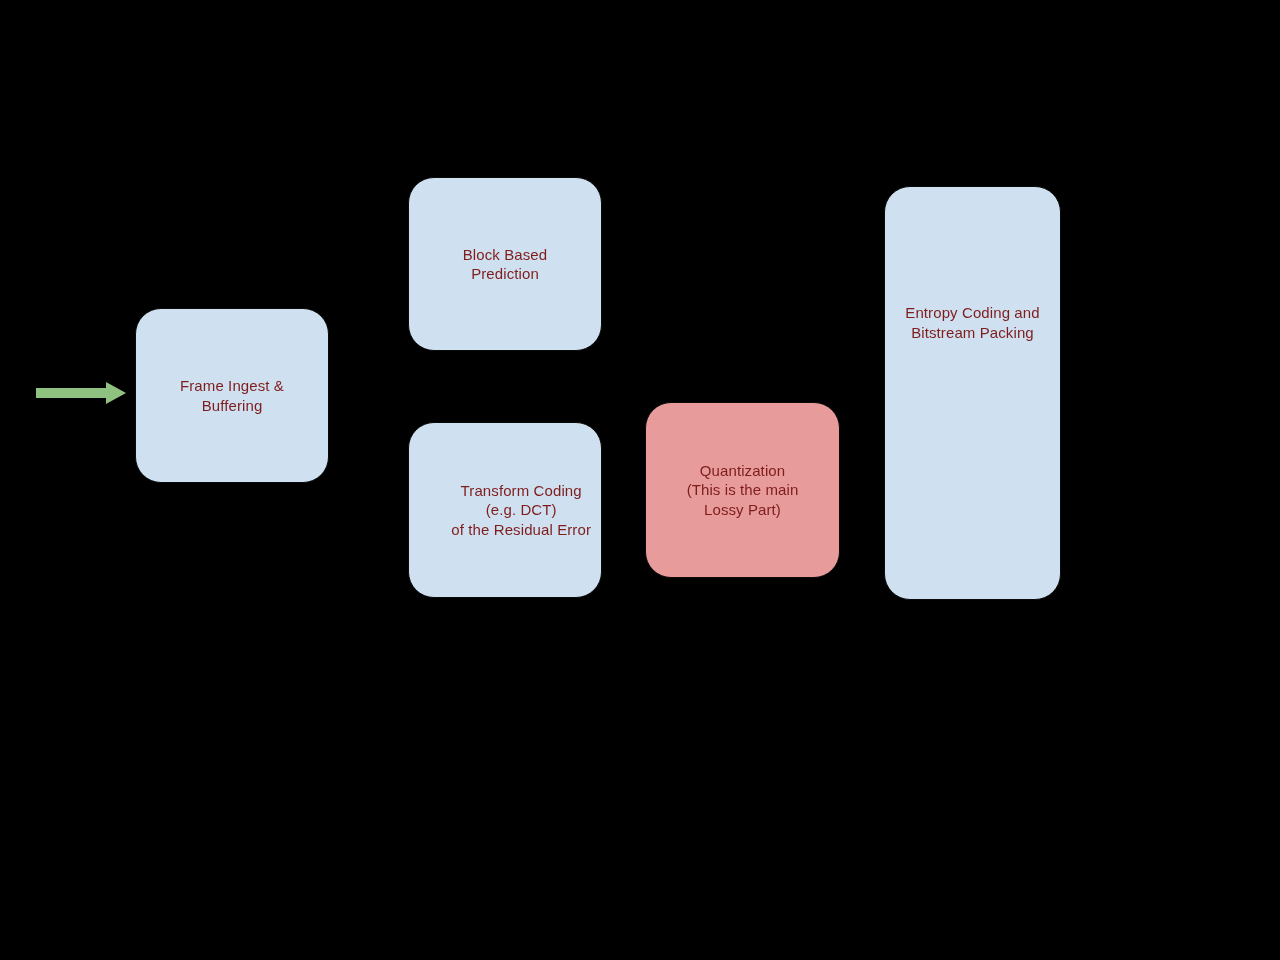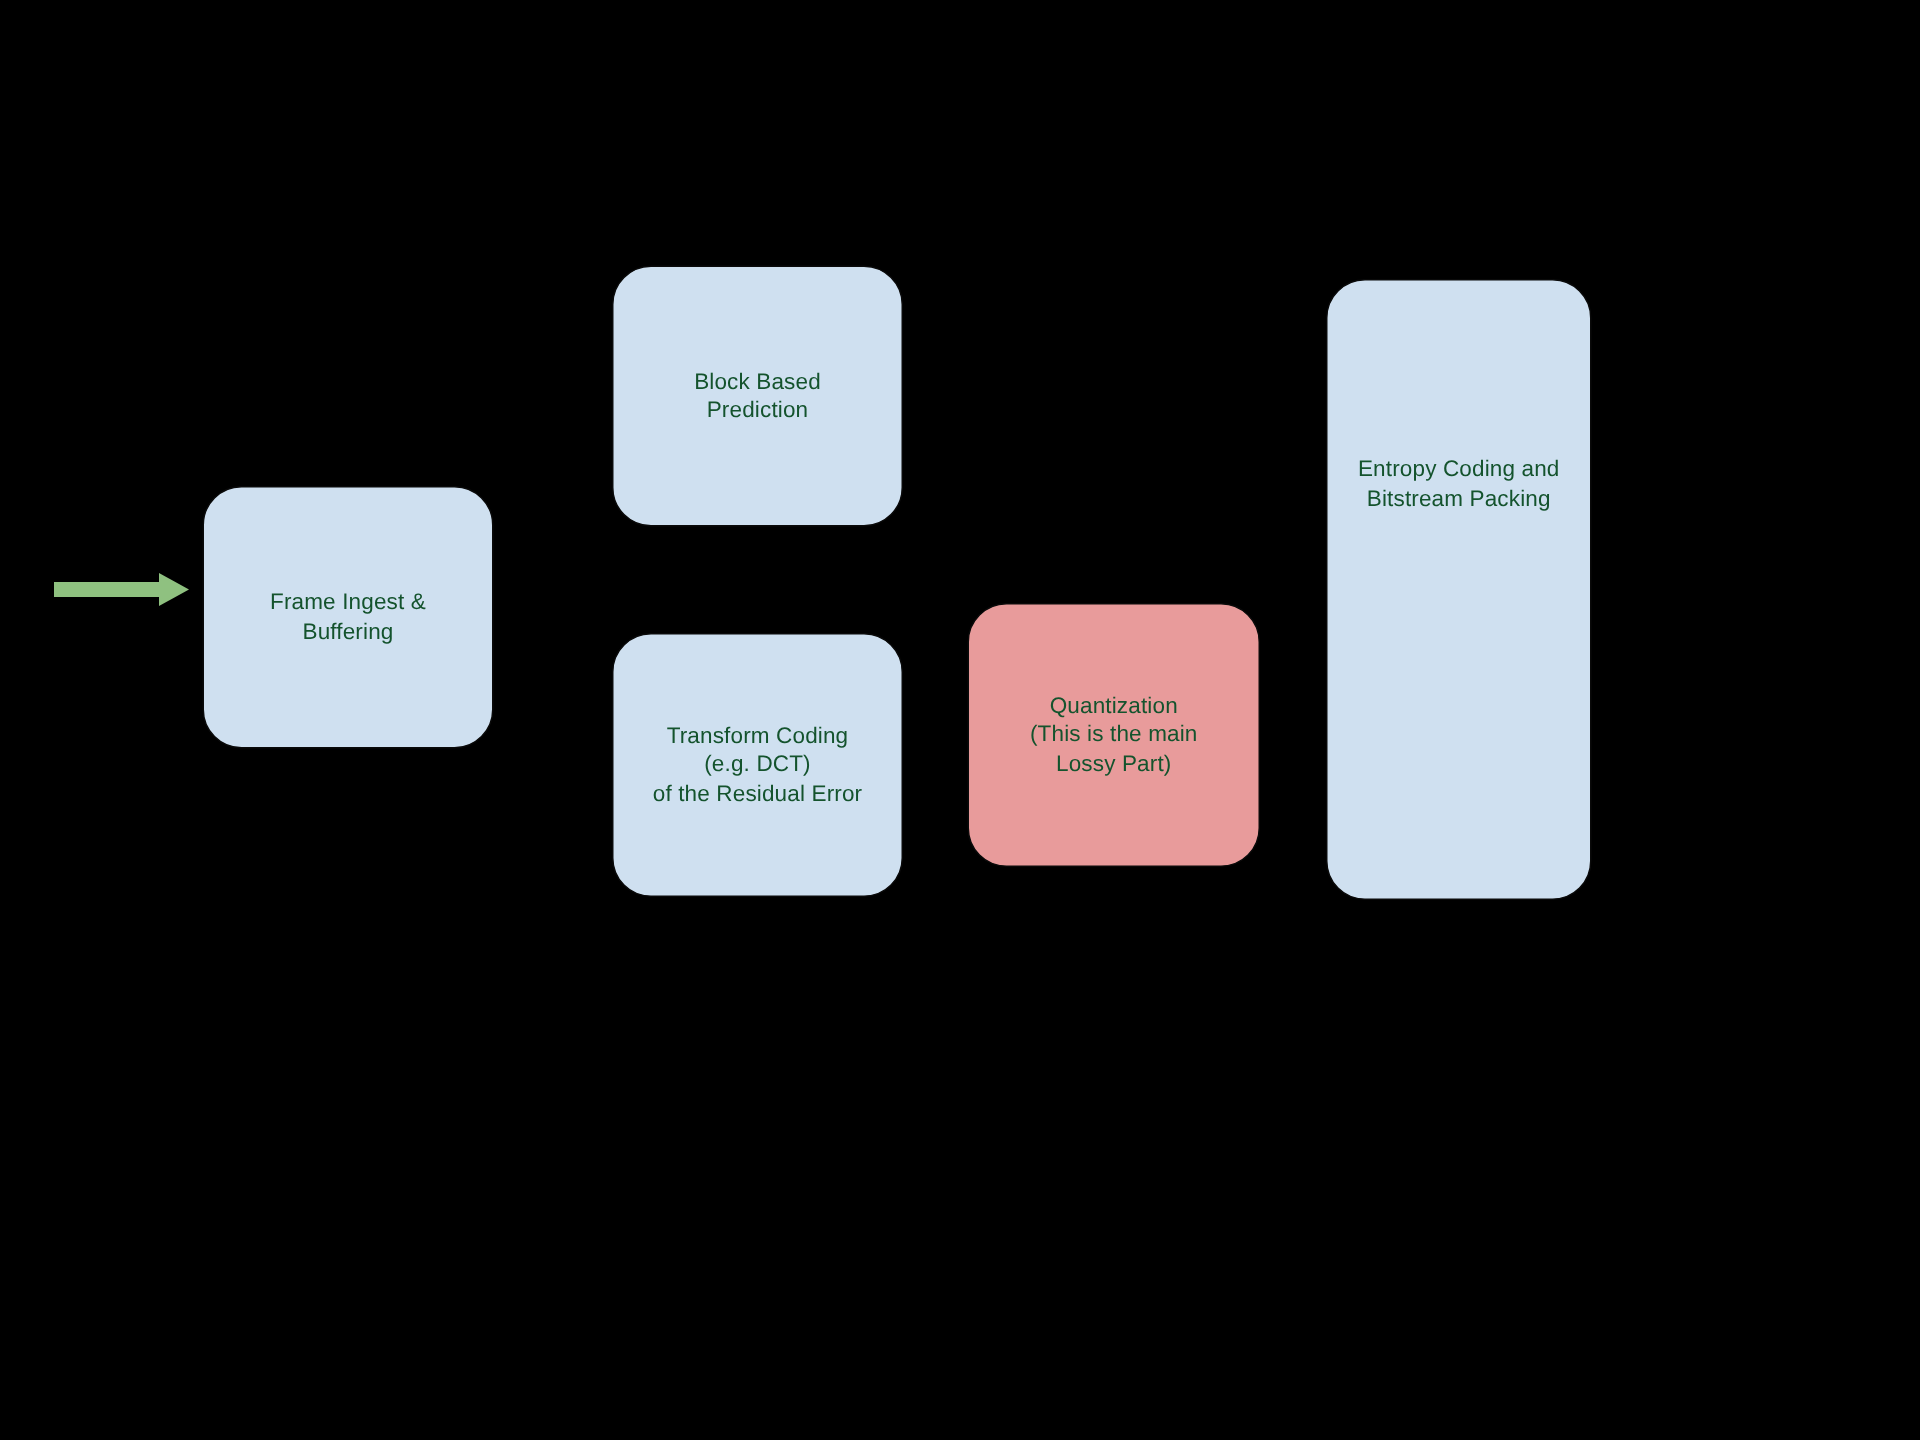--- a/index.html
+++ b/index.html
@@ -22,21 +22,21 @@
   }
   .node {
     position: absolute;
     box-sizing: border-box;
     display: flex;
     align-items: center;
     justify-content: center;
     text-align: center;
     border: 1px solid #0a0a0a;
     border-radius: 26px;
-    color: #14532d;
+    color: #7f1d1d;
     font-size: 15px;
     line-height: 19.5px;
     letter-spacing: 0.1px;
     -webkit-font-smoothing: antialiased;
   }
   .node .node-label {
     display: block;
     white-space: pre-line;
     padding: 0 10px;
   }
@@ -48,23 +48,23 @@
   }
   
   .node.align-upper {
     align-items: flex-start;
   }
   .node.align-upper .node-label {
     padding-top: 116px;
   }
 
   
-  #node-frame-ingest   { left: 135px; top: 324px; width: 194px; height: 175px; }
+  #node-frame-ingest   { left: 135px; top: 308px; width: 194px; height: 175px; }
   #node-block-pred     { left: 408px; top: 177px; width: 194px; height: 174px; }
-  #node-transform      { left: 408px; top: 422px; width: 194px; height: 176px; }
+  #node-transform      { left: 408px; top: 422px; width: 194px; height: 176px; justify-content: flex-end; }
   #node-quantization   { left: 645px; top: 402px; width: 195px; height: 176px; }
   #node-entropy        { left: 884px; top: 186px; width: 177px; height: 414px; }
 
   
   #input-arrow {
     position: absolute;
     left: 36px;
     top: 380px;
     width: 92px;
     height: 26px;

